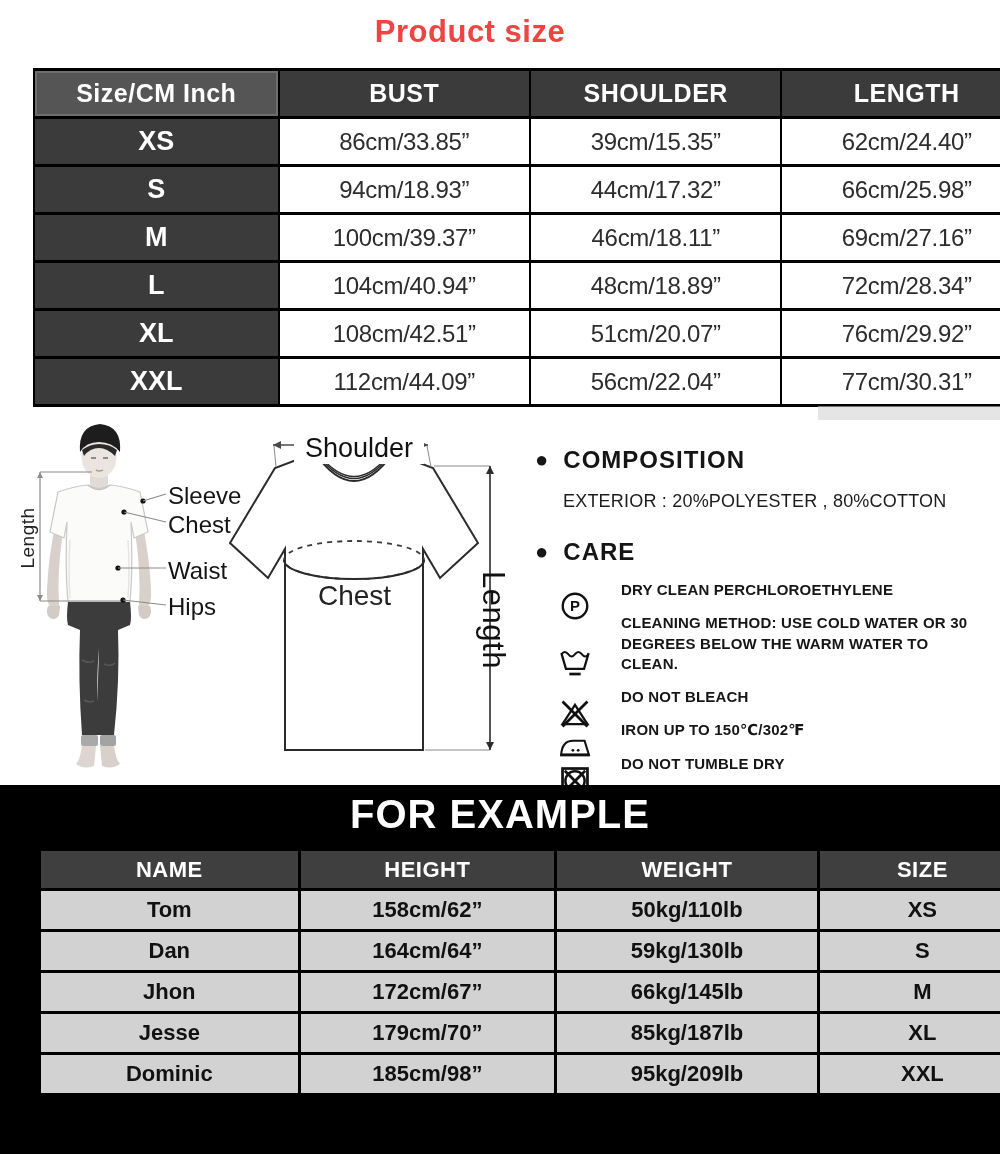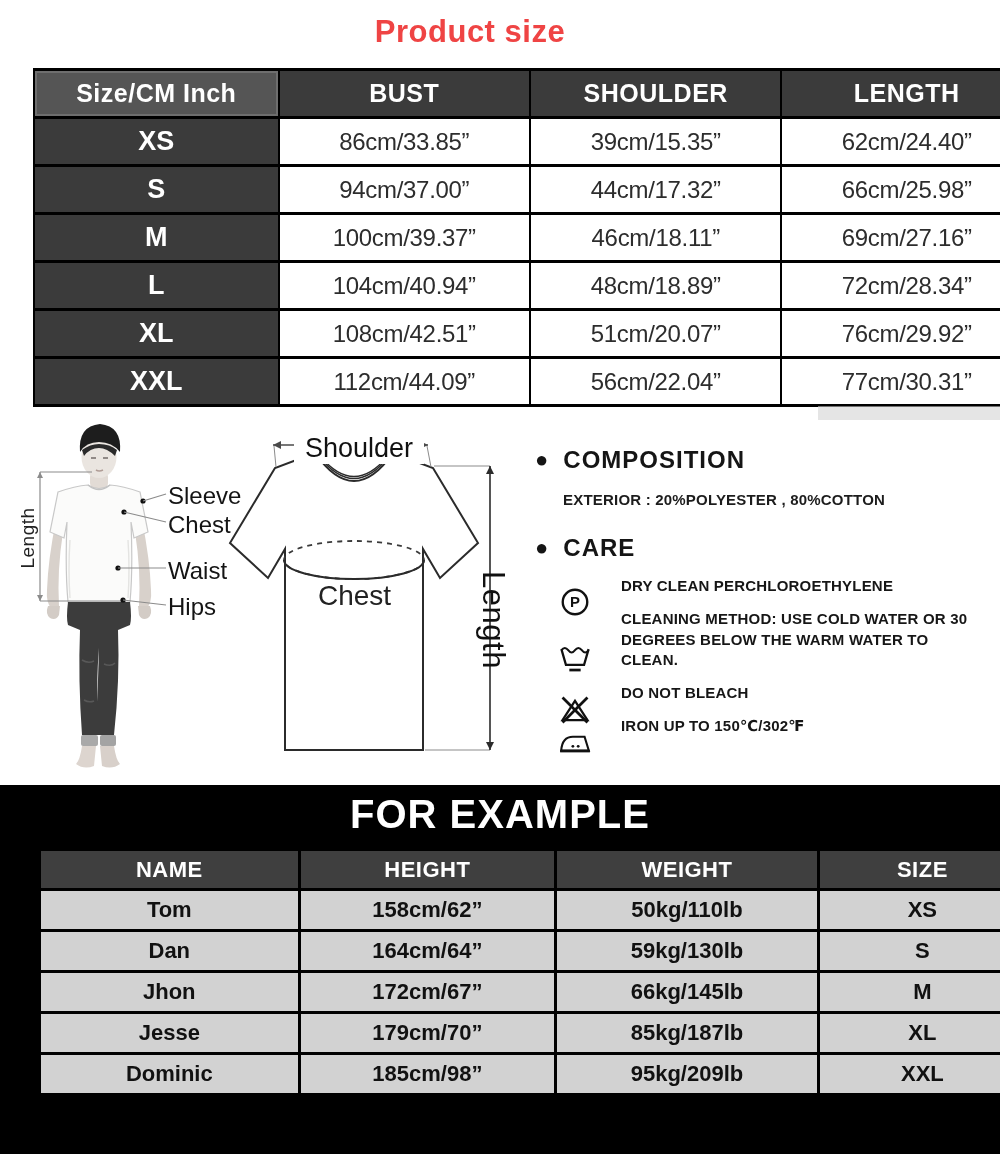--- a/index.html
+++ b/index.html
@@ -57,21 +57,21 @@
   .lbl-chest-shirt{left:318px;top:160px;font-size:28px;color:#222;}
   .lbl-length-shirt{
     left:415px;top:182px;width:156px;text-align:center;font-size:31px;color:#111;
     transform:rotate(90deg);letter-spacing:.5px;
   }
   
   .info-panel{position:absolute;left:535px;top:26px;width:455px;}
   .info-heading{display:flex;align-items:center;gap:14px;font-size:24px;font-weight:600;
     letter-spacing:1px;color:#151515;}
   .bullet{font-size:22px;line-height:1;}
-  .info-detail{margin:17px 0 16px 28px;font-size:15px;font-weight:700;letter-spacing:.2px;color:#1c1c1c;}
+  .info-detail{margin:17px 0 16px 28px;font-size:18px;font-weight:400;letter-spacing:.2px;color:#1c1c1c;}
   .care-heading{margin-top:26px;}
   .care-list{margin:14px 0 0 18px;display:flex;flex-direction:column;gap:13px;}
   .care-item{display:flex;align-items:center;gap:24px;}
   .care-icon{flex:0 0 44px;display:flex;justify-content:center;}
   .care-icon svg{display:block;}
   .care-text{font-size:15px;font-weight:700;letter-spacing:.2px;color:#161616;line-height:1.35;max-width:360px;}
   
   .example-section{position:absolute;top:785px;left:0;width:1000px;height:369px;background:var(--band);}
   .example-banner{
     width:100%;text-align:center;color:#fff;font-size:40px;font-weight:600;
@@ -111,21 +111,21 @@
   </thead>
   <tbody>
     <tr>
       <th>XS</th>
       <td>86cm/33.85”</td>
       <td>39cm/15.35”</td>
       <td>62cm/24.40”</td>
     </tr>
     <tr>
       <th>S</th>
-      <td>94cm/37.00”</td>
+      <td>94cm/18.93”</td>
       <td>44cm/17.32”</td>
       <td>66cm/25.98”</td>
     </tr>
     <tr>
       <th>M</th>
       <td>100cm/39.37”</td>
       <td>46cm/18.11”</td>
       <td>69cm/27.16”</td>
     </tr>
     <tr>
@@ -269,20 +269,31 @@
         <span class="care-icon">
           <svg width="34" height="30" viewBox="0 0 32 28">
               <path d="M3,23 Q4,10 14,10 H25 L29,23 Z" fill="none" stroke="#111" stroke-width="2"></path>
               <line x1="2" y1="23.5" x2="30" y2="23.5" stroke="#111" stroke-width="2.4"></line>
               <circle cx="14" cy="19" r="1.3" fill="#111"></circle>
               <circle cx="19" cy="19" r="1.3" fill="#111"></circle>
             </svg>
         </span>
         <span class="care-text">IRON UP TO 150℃/302℉</span>
       </div>
+      <div class="care-item">
+        <span class="care-icon">
+          <svg width="34" height="34" viewBox="0 0 30 30">
+              <rect x="4" y="4" width="22" height="22" fill="none" stroke="#111" stroke-width="2.4"></rect>
+              <circle cx="15" cy="15" r="8.5" fill="none" stroke="#111" stroke-width="2.2"></circle>
+              <line x1="6" y1="6" x2="24" y2="24" stroke="#111" stroke-width="2.4"></line>
+              <line x1="24" y1="6" x2="6" y2="24" stroke="#111" stroke-width="2.4"></line>
+            </svg>
+        </span>
+        <span class="care-text">DO NOT TUMBLE DRY</span>
+      </div>
     </div>
   </div>
 </div>
 
 <div class="example-section">
   <div class="example-banner">FOR EXAMPLE</div>
   <table class="example-table">
     <colgroup>
         <col style="width:26.3%">
         <col style="width:26%">

